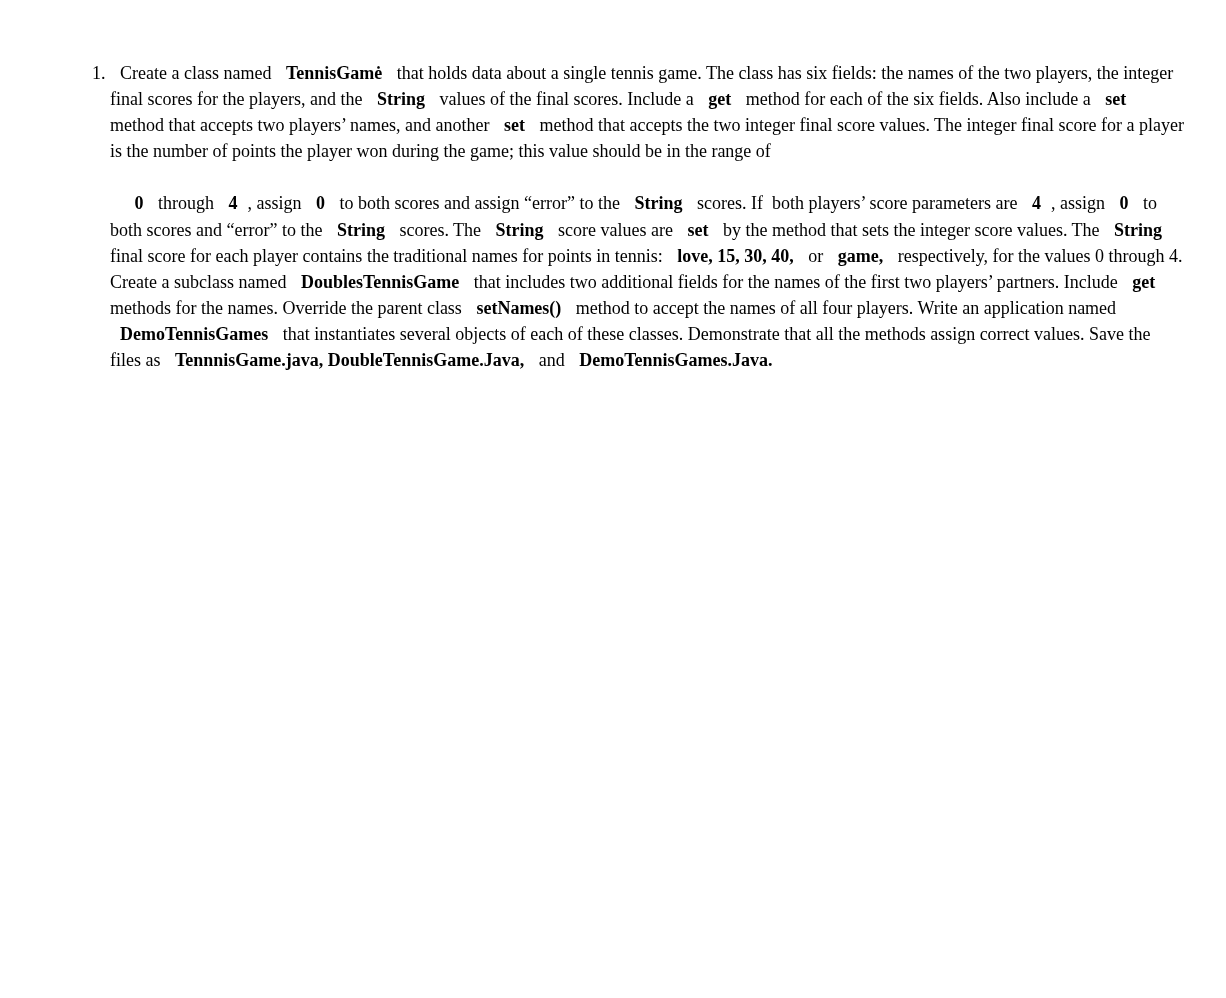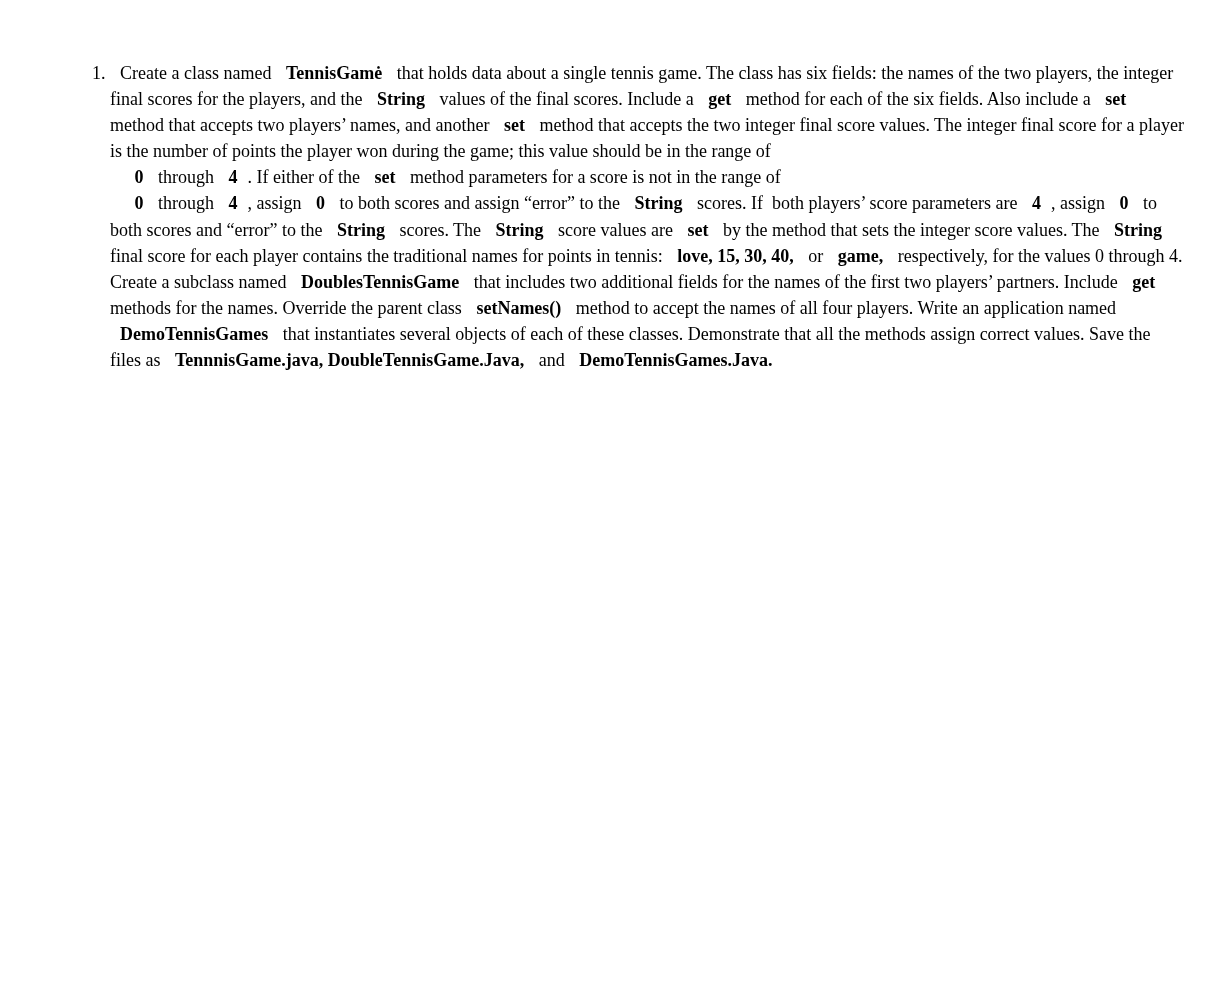--- a/index.html
+++ b/index.html
@@ -32,17 +32,17 @@
       margin-bottom: 0;
     }
   </style>
 </head>
 <body>
 
 <div class="content-area">
   <ol>
     <li>
       <span>Create a class named <strong>TennisGamė</strong> that holds data about a single tennis game. The class has six fields: the names of the two players, the integer final scores for the players, and the <strong>String</strong> values of the final scores. Include a <strong>get</strong> method for each of the six fields. Also include a <strong>set</strong> method that accepts two players’ names, and another <strong>set</strong> method that accepts the two integer final score values. The integer final score for a player is the number of points the player won during the game; this value should be in the range of</span><br>
-      <span>&nbsp;<strong>0</strong> through <strong>4</strong>. If either of the <strong>set</strong> method parameters for a score is not in the range of</span><br>
+      <br>
       <span>&nbsp;<strong>0</strong> through <strong>4</strong>, assign <strong>0</strong> to both scores and assign “error” to the <strong>String</strong> scores. If&nbsp; both players’ score parameters are <strong>4</strong>, assign <strong>0</strong> to both scores and “error” to the <strong>String</strong> scores. The <strong>String</strong> score values are <strong>set</strong> by the method that sets the integer score values. The <strong>String</strong> final score for each player contains the traditional names for points in tennis: <strong>love, 15, 30, 40,</strong> or <strong>game,</strong> respectively, for the values 0 through 4. Create a subclass named <strong>DoublesTennisGame</strong> that includes two additional fields for the names of the first two players’ partners. Include <strong>get</strong> methods for the names. Override the parent class <strong>setNames()</strong> method to accept the names of all four players. Write an application named <strong>DemoTennisGames</strong> that instantiates several objects of each of these classes. Demonstrate that all the methods assign correct values. Save the files as <strong>TennnisGame.java, DoubleTennisGame.Java,</strong> and <strong>DemoTennisGames.Java.</strong></span>
     </li>
   </ol>
 </div>
 
 </body></html>

